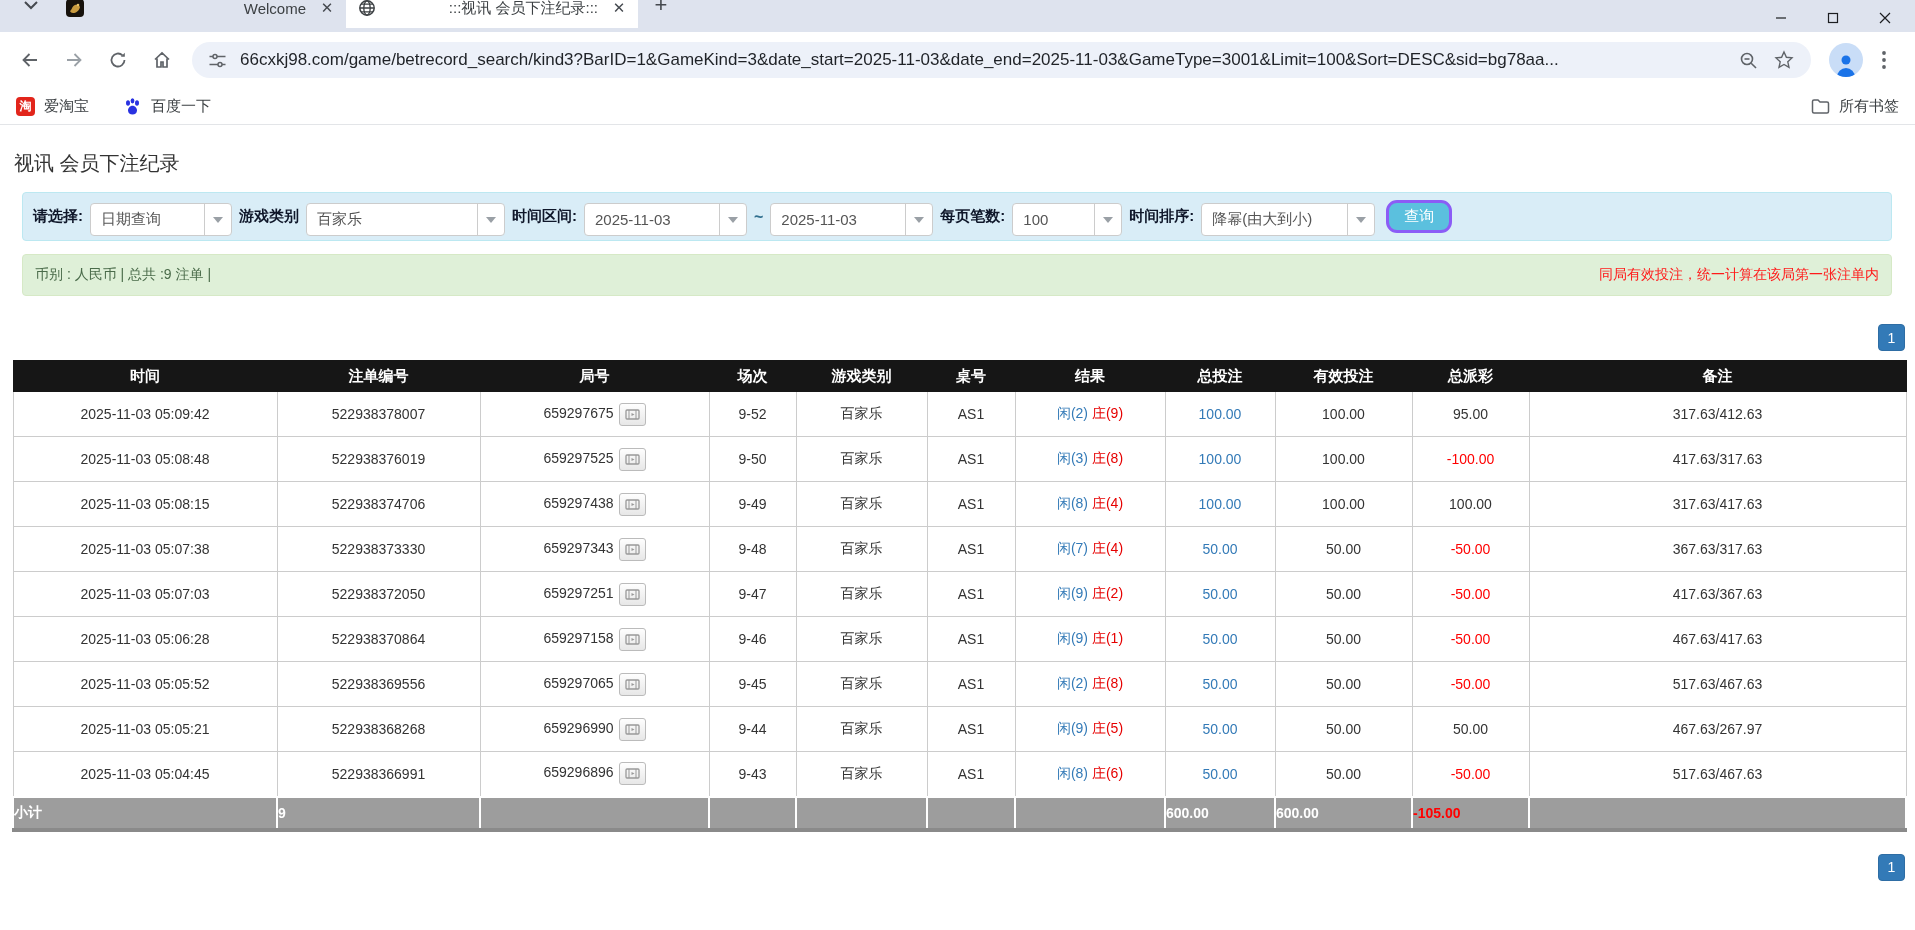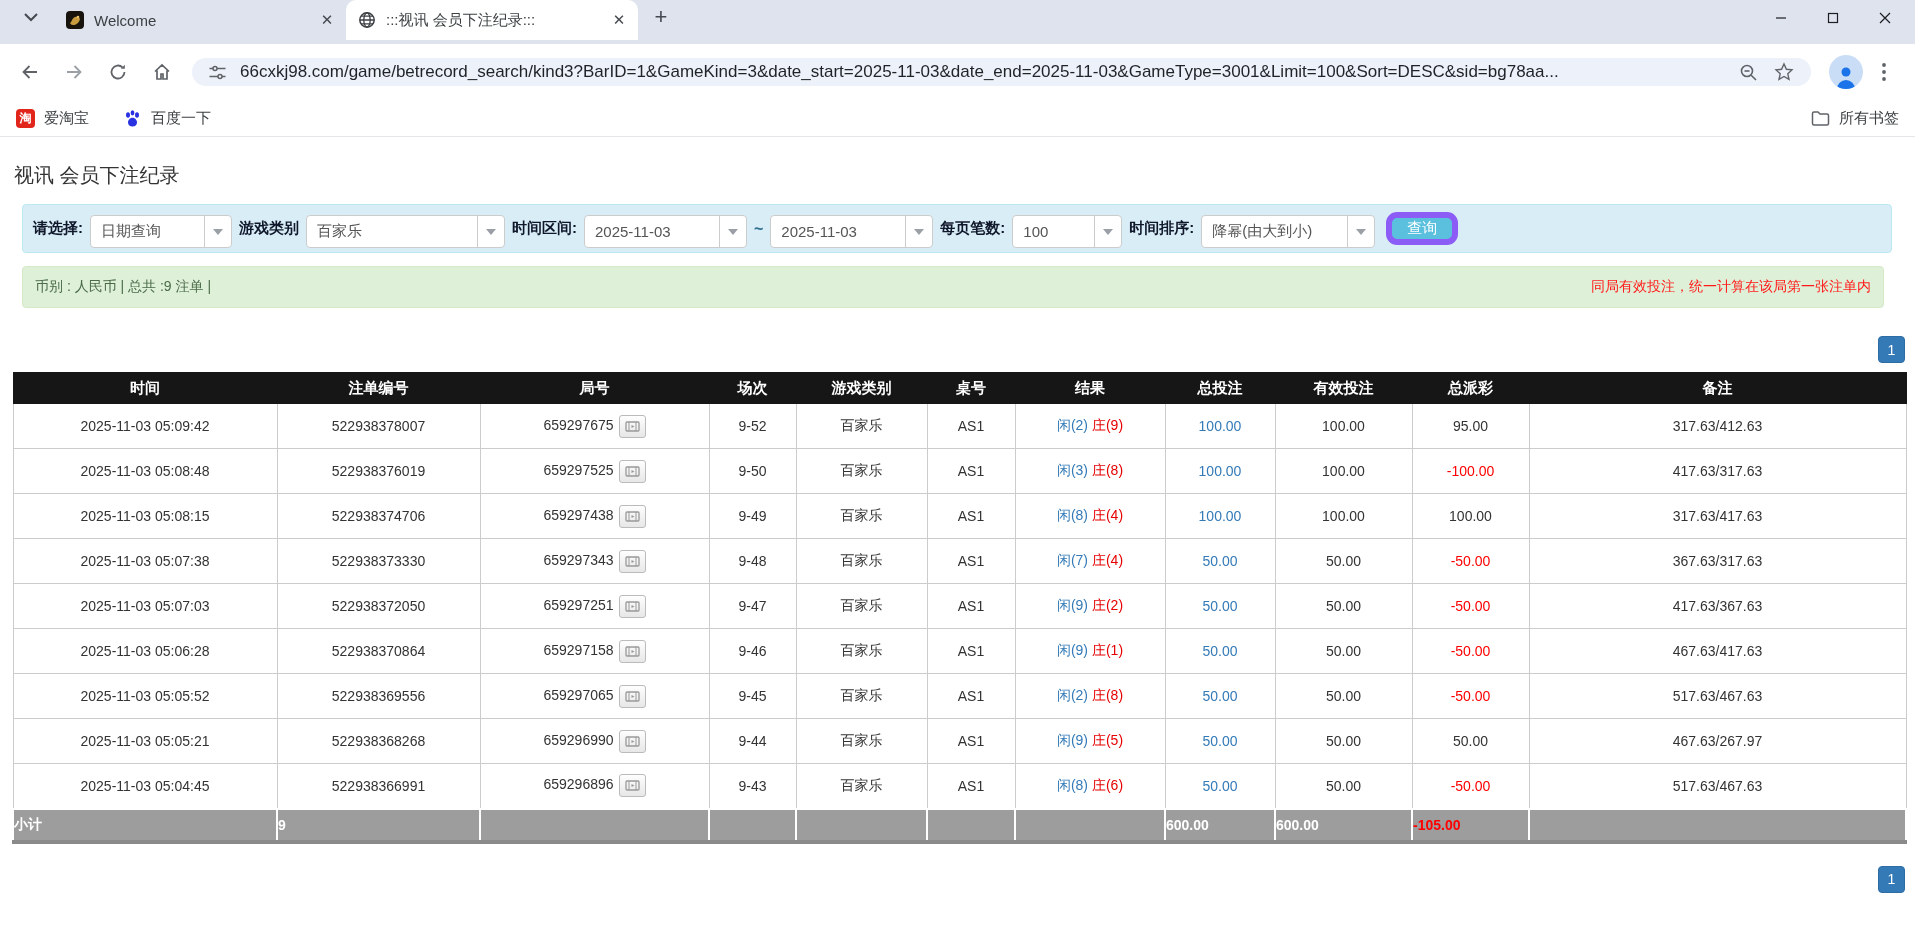--- a/index.html
+++ b/index.html
@@ -1,58 +1,58 @@
 <!DOCTYPE html>
 <html><head>
 <meta charset="utf-8">
 <style>
   * { margin:0; padding:0; box-sizing:border-box; }
   html,body { width:1915px; height:930px; overflow:hidden; }
   body { font-family:"Liberation Sans", sans-serif; background:#fff; }
 
   
-  .tabstrip { height:44px; background:#dee3ee; display:flex; align-items:flex-end; padding:4px 10px; position:relative; }
+  .tabstrip { height:32px; background:#dee3ee; display:flex; align-items:flex-end; padding:4px 10px; position:relative;text-align:right; }
   .tab-search { width:30px; height:30px; margin:0 8px 8px 6px; border-radius:50%; display:flex; align-items:center; justify-content:center; cursor:pointer; }
   .tab { height:40px; width:292px; display:flex; align-items:center; gap:10px; padding:0 8px 0 12px; border-radius:10px 10px 0 0; color:#3c4043; font-size:15px; position:relative; }
   .tab.inactive .tab-sep { position:absolute; right:-2px; top:10px; height:20px; width:1px; background:#9aa3b5; }
   .tab.active { background:#fff; }
   .tab .title { flex:1; white-space:nowrap; overflow:hidden; }
   .tab-close { width:22px; height:22px; border-radius:50%; display:flex; align-items:center; justify-content:center; color:#45494f; font-size:15px; cursor:pointer; }
   .favicon { width:18px; height:18px; flex:0 0 18px; }
   .fav-dark { background:#17120c; border-radius:4px; display:flex; align-items:center; justify-content:center; }
   .newtab-btn { width:30px; height:30px; margin:0 0 8px 8px; display:flex; align-items:center; justify-content:center; color:#45494f; font-size:22px; border-radius:50%; cursor:pointer; }
   .win-controls { position:absolute; right:4px; top:0; height:36px; display:flex; }
   .win-btn { width:52px; height:36px; display:flex; align-items:center; justify-content:center; color:#1c1e21; cursor:pointer; }
 
   .toolbar { height:56px; background:#fff; display:flex; align-items:center; padding:0 14px 0 10px; gap:4px; }
   .nav-btn { width:40px; height:40px; border-radius:50%; display:flex; align-items:center; justify-content:center; cursor:pointer; }
-  .omnibox { flex:1; height:28px; background:#edf1f9; border-radius:20px; display:flex; align-items:center; padding:0 14px 0 12px; gap:10px; margin:0 6px; min-width:0; }
+  .omnibox { flex:1; height:36px; background:#edf1f9; border-radius:20px; display:flex; align-items:center; padding:0 14px 0 12px; gap:10px; margin:0 6px; min-width:0; }
   .omni-url { flex:1; font-size:17px; color:#1f2227; white-space:nowrap; overflow:hidden; }
   .omni-ico { flex:0 0 auto; width:26px; height:26px; display:flex; align-items:center; justify-content:center; cursor:pointer; }
   .avatar { width:34px; height:34px; border-radius:50%; background:#c9ddf7; display:flex; align-items:flex-end; justify-content:center; overflow:hidden; margin-left:8px; cursor:pointer; }
   .menu-dots { width:34px; height:34px; display:flex; align-items:center; justify-content:center; cursor:pointer; }
 
   .bookmarks { height:37px; background:#fff; border-bottom:1px solid #e3e5e8; display:flex; align-items:center; padding:0 16px; font-size:15px; color:#3c4043; }
   .bm-item { display:flex; align-items:center; gap:9px; margin-right:34px; cursor:pointer; }
   .taobao-ico { width:19px; height:19px; background:#e2251b; border-radius:4px; color:#fff; font-size:12px; font-weight:bold; display:flex; align-items:center; justify-content:center; }
   .all-bm { margin-left:auto; display:flex; align-items:center; gap:9px; cursor:pointer; }
 
   
   .page-title { margin:25px 0 15px 14px; font-size:20px; font-weight:400; color:#333; }
 
   .filter-panel { margin:0 23px 0 22px; height:49px; background:#d9edf7; border:1px solid #bce8f1; border-radius:4px; display:flex; align-items:center; padding:0 10px; gap:7px; }
   .flabel { color:#0f172a; font-weight:bold; font-size:15px; white-space:nowrap; }
   .fselect { background:#fff; border:1px solid #ccc; border-radius:4px; height:33px; display:flex; align-items:center; font-size:15px; color:#555; cursor:pointer; overflow:hidden;margin-top:6px; }
   .fselect .val { padding:0 10px; flex:1; white-space:nowrap; }
   .fselect .arrow-box { width:27px; align-self:stretch; border-left:1px solid #ccc; display:flex; align-items:center; justify-content:center; }
   .tri-down { width:0; height:0; border-left:5px solid transparent; border-right:5px solid transparent; border-top:6px solid #9aa0a6; }
   .tilde { color:#31708f; font-weight:bold; }
-  .search-btn { background:#5bc0de; border:6px solid #8b5cf6; color:#fff; height:33px; padding:0 15px; border-radius:11px; font-size:15px; margin-left:4px; cursor:pointer; }
-
-  .info-bar { margin:13px 31px 0 22px; height:42px; background:#dff0d8; border:1px solid #d6e9c6; border-radius:4px; display:flex; align-items:center; justify-content:space-between; padding:0 12px; font-size:14px; }
+  .search-btn { background:#5bc0de; border:3px solid #8b5cf6; color:#fff; height:33px; padding:0 15px; border-radius:11px; font-size:15px; margin-left:4px; cursor:pointer; }
+
+  .info-bar { margin:13px 23px 0 22px; height:42px; background:#dff0d8; border:1px solid #d6e9c6; border-radius:4px; display:flex; align-items:center; justify-content:space-between; padding:0 12px; font-size:14px; }
   .info-left { color:#4a6b4a; }
   .info-right { color:#ff1a1a; }
 
   .pag-row { display:flex; justify-content:flex-end; margin:28px 10px 9px 0; }
   .pag-row.bottom { margin:22px 10px 0 0; }
   .page-btn { min-width:27px; height:27px; background:#337ab7; border:1px solid #2e6da4; color:#fff; border-radius:4px; display:flex; align-items:center; justify-content:center; font-size:14px; cursor:pointer; }
 
   table.bet-table { width:1893px; margin-left:12px; border-collapse:collapse; table-layout:fixed; font-size:14px; color:#333; }
   .bet-table thead th { background:#161616; color:#fff; height:31px; font-size:15px; font-weight:bold; border:1px solid #161616; }
   .bet-table tbody td { background:#fff; height:45px; border:1px solid #ccc; text-align:center; }

